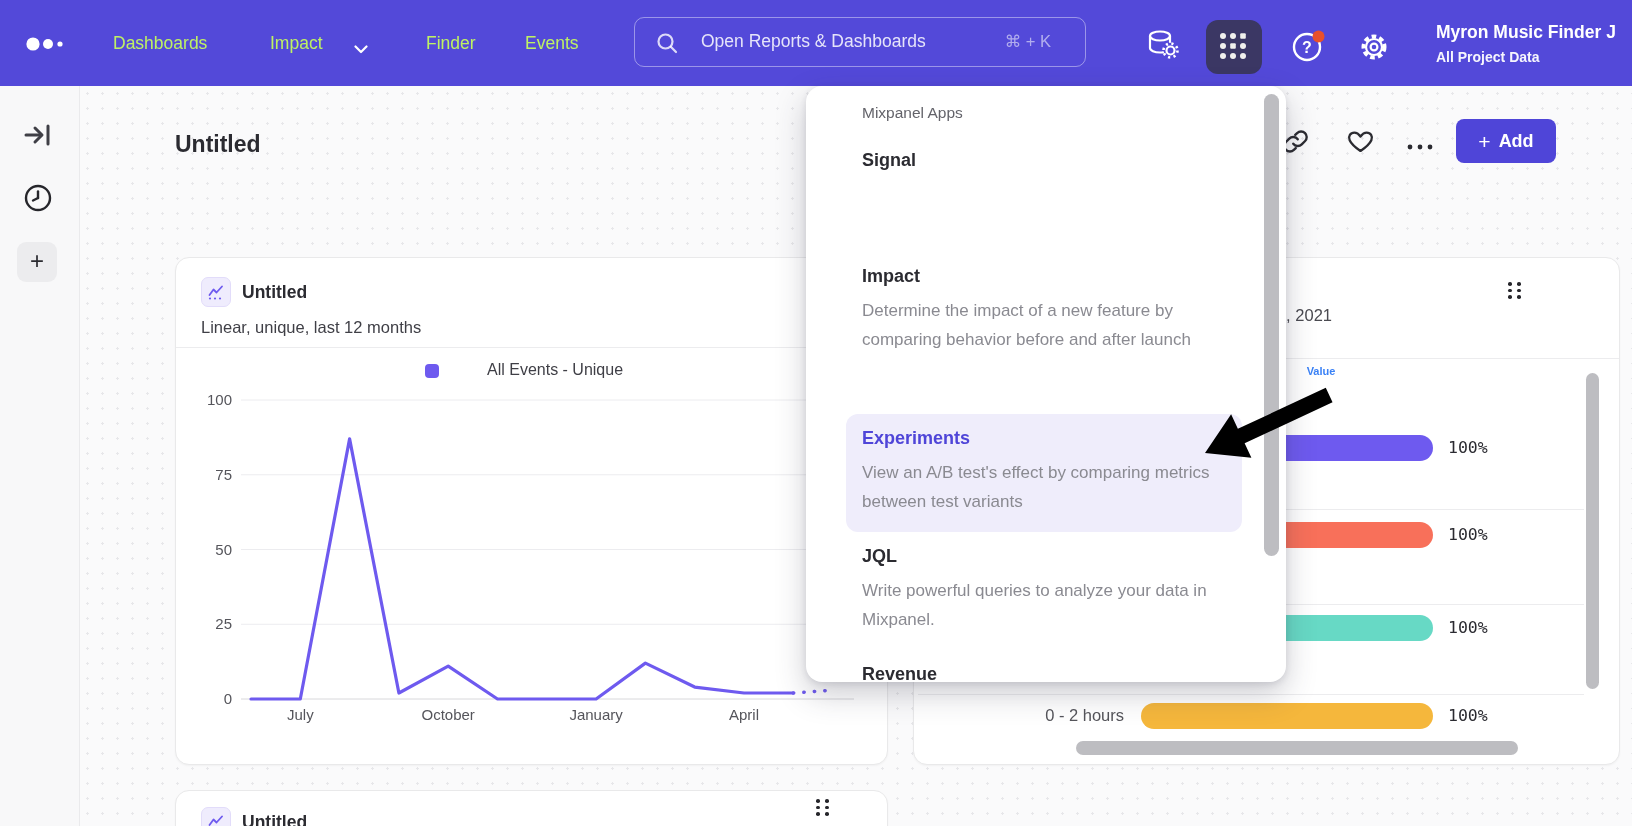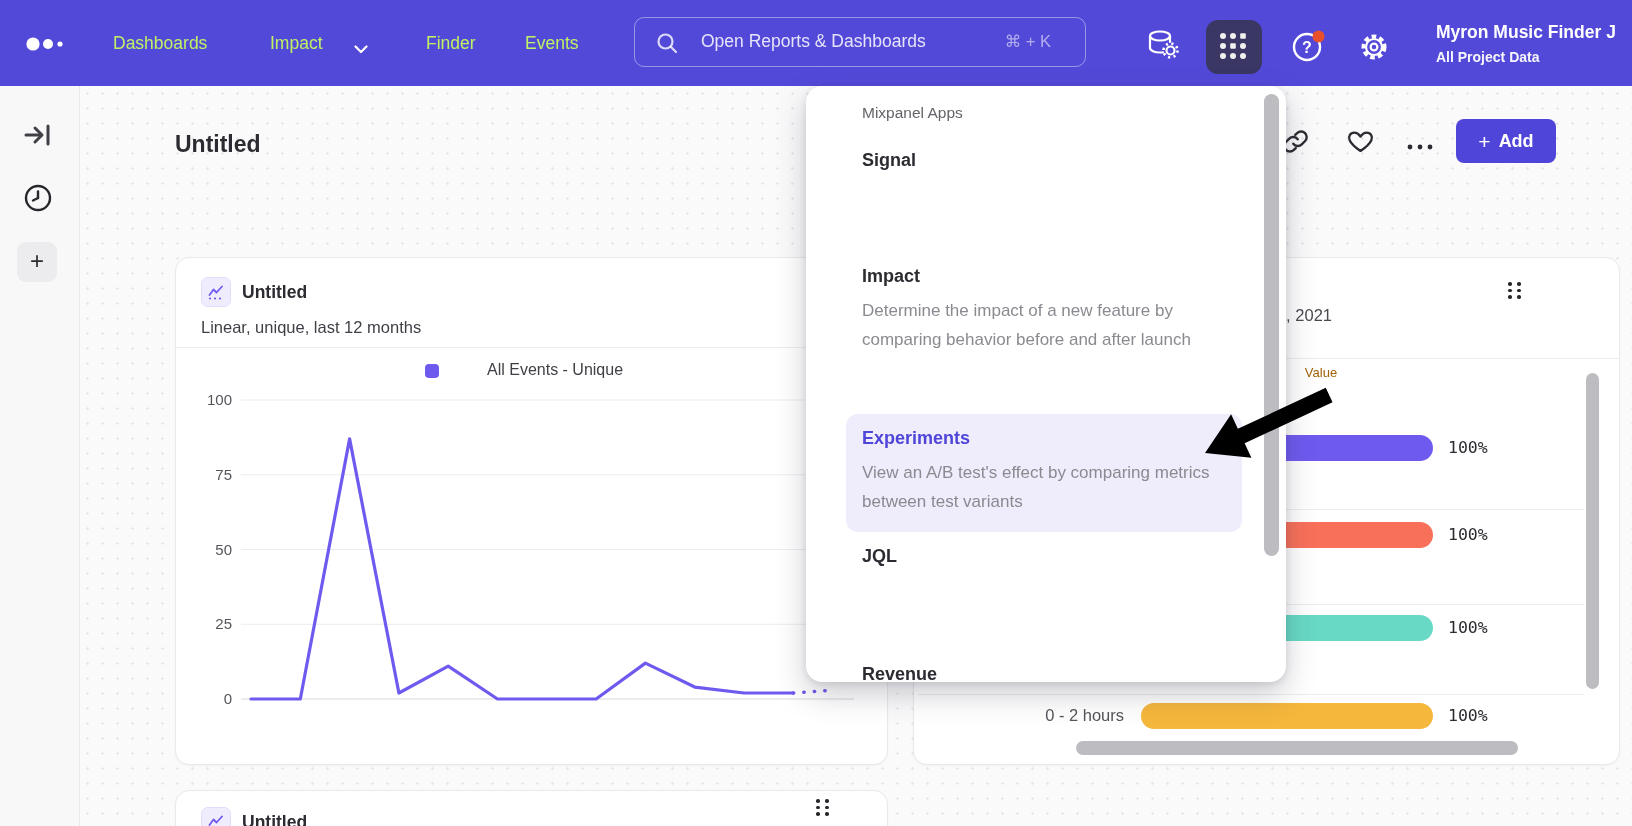--- a/index.html
+++ b/index.html
@@ -39,21 +39,21 @@
   .legend-txt{color:#3f3f46;font-size:16px;}
   .yt{font-size:15px;fill:#55555b;font-family:"Liberation Sans",sans-serif;}
   .xt{position:absolute;width:60px;text-align:center;color:#55555b;font-size:15px;}
   .add-btn{background:#4f45d8;border-radius:8px;color:#fff;display:flex;align-items:center;
            justify-content:center;gap:8px;cursor:pointer;}
   .add-plus{font-size:21px;font-weight:500;line-height:1;}
   .add-txt{font-size:18px;font-weight:700;}
 
   
   .tbl-date{color:#4a4a50;font-size:16.5px;}
-  .tbl-head{color:#a16207;font-size:13px;text-align:center;}
+  .tbl-head{color:#3b82f6;font-size:11px;text-align:center;font-weight:bold;}
   .tbl-label{color:#55555b;font-size:16.5px;text-align:right;}
   .bar{position:absolute;height:26px;border-radius:13px;}
   .pct{position:absolute;font-family:"DejaVu Sans Mono",monospace;font-size:16.5px;color:#2b2b31;}
   .sep{position:absolute;border-top:1px solid #ececee;}
   .thumb{position:absolute;background:#bdbdc1;border-radius:8px;}
 
   
   #dropdown{left:806px;top:86px;width:480px;height:596px;background:#fff;border-radius:16px;
             box-shadow:0 12px 30px rgba(50,50,70,.25),0 2px 6px rgba(50,50,70,.12);
             overflow:hidden;z-index:40;}
@@ -207,20 +207,26 @@
         <text x="56" y="241.25" text-anchor="end" class="yt">25</text>
         <line x1="65" y1="161.5" x2="678" y2="161.5" stroke="#ececef" stroke-width="1"></line>
         <text x="56" y="166.5" text-anchor="end" class="yt">50</text>
         <line x1="65" y1="86.74999999999997" x2="678" y2="86.74999999999997" stroke="#ececef" stroke-width="1"></line>
         <text x="56" y="91.74999999999997" text-anchor="end" class="yt">75</text>
         <line x1="65" y1="12" x2="678" y2="12" stroke="#ececef" stroke-width="1"></line>
         <text x="56" y="17" text-anchor="end" class="yt">100</text>
         <polyline fill="none" stroke="#6e5aef" stroke-width="3.2" stroke-linejoin="round" stroke-linecap="round" points="75,311 124.3,311 173.6,50.870000000000005 222.89999999999998,305.02 272.2,278.11 321.5,311 370.79999999999995,311 420.09999999999997,311 469.4,275.12 518.7,299.04 568,305.02 617.3,305.02"></polyline>
         <line x1="617.3" y1="305.02" x2="658.3" y2="302.03" stroke="#6e5aef" stroke-width="3.4" stroke-dasharray="0.5 10" stroke-linecap="round"></line>
       </svg>
+    <div class="abs" style="left:0;top:448px;width:713px;height:22px;">
+        <div class="xt" style="left: 94.3px;">July</div>
+        <div class="xt" style="left: 242.2px;">October</div>
+        <div class="xt" style="left: 390.1px;">January</div>
+        <div class="xt" style="left: 538px;">April</div>
+      </div>
   </div>
 
   <div class="card" style="left:913px;top:257px;width:707px;height:508px;z-index:2;overflow:hidden;">
     <div class="abs dots6" style="left:594px;top:24px;">
       <i></i>
         <i></i>
         <i></i>
         <i></i>
         <i></i>
         <i></i>
@@ -276,20 +282,21 @@
     <div class="abs menu-title" style="left:56px;top:64px;">Signal</div>
 
     <div class="abs menu-title" style="left:56px;top:180px;">Impact</div>
     <div class="abs menu-desc" style="left:56px;top:210px;">Determine the impact of a new feature by comparing behavior before and after launch</div>
 
     <div class="menu-active-bg" style="top:328px;height:118px;"></div>
     <div class="abs menu-title active" style="left:56px;top:342px;">Experiments</div>
     <div class="abs menu-desc" style="left:56px;top:372px;">View an A/B test's effect by comparing metrics between test variants</div>
 
     <div class="abs menu-title" style="left:56px;top:460px;">JQL</div>
+    <div class="abs menu-desc" style="left:56px;top:490px;">Write powerful queries to analyze your data in Mixpanel.</div>
 
     <div class="abs menu-title" style="left:56px;top:578px;">Revenue</div>
 
     <div class="thumb" style="left:458px;top:8px;width:15px;height:462px;"></div>
   </div>
 
   <svg class="abs" style="left:1150px;top:380px;z-index:60;" width="200" height="110" viewBox="0 0 200 110">
     <polygon points="55,73 95,49 95,65 192,65 192,81 95,81 95,97" fill="#000" transform="rotate(-25 55 73)"></polygon>
   </svg>
 

